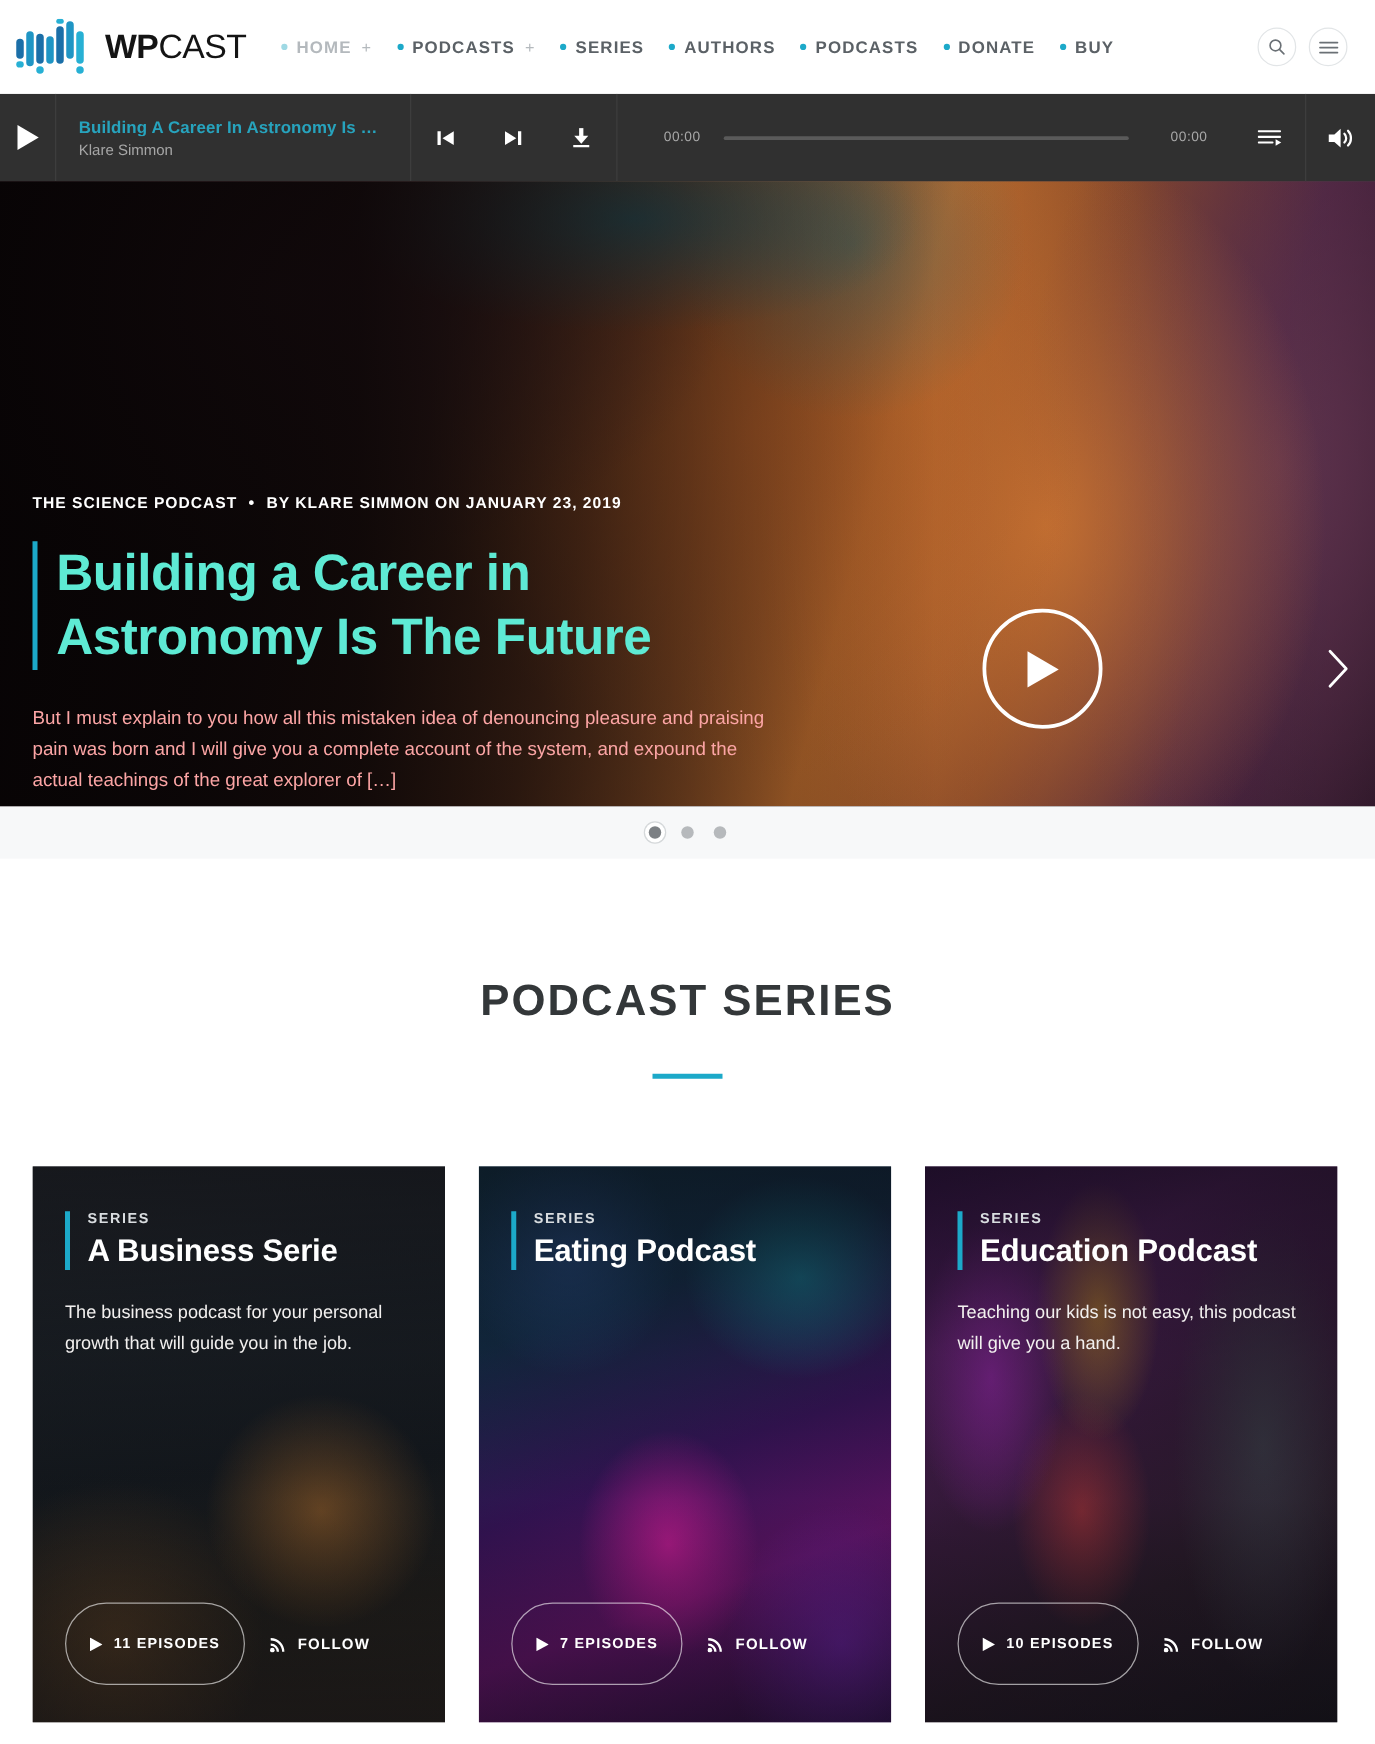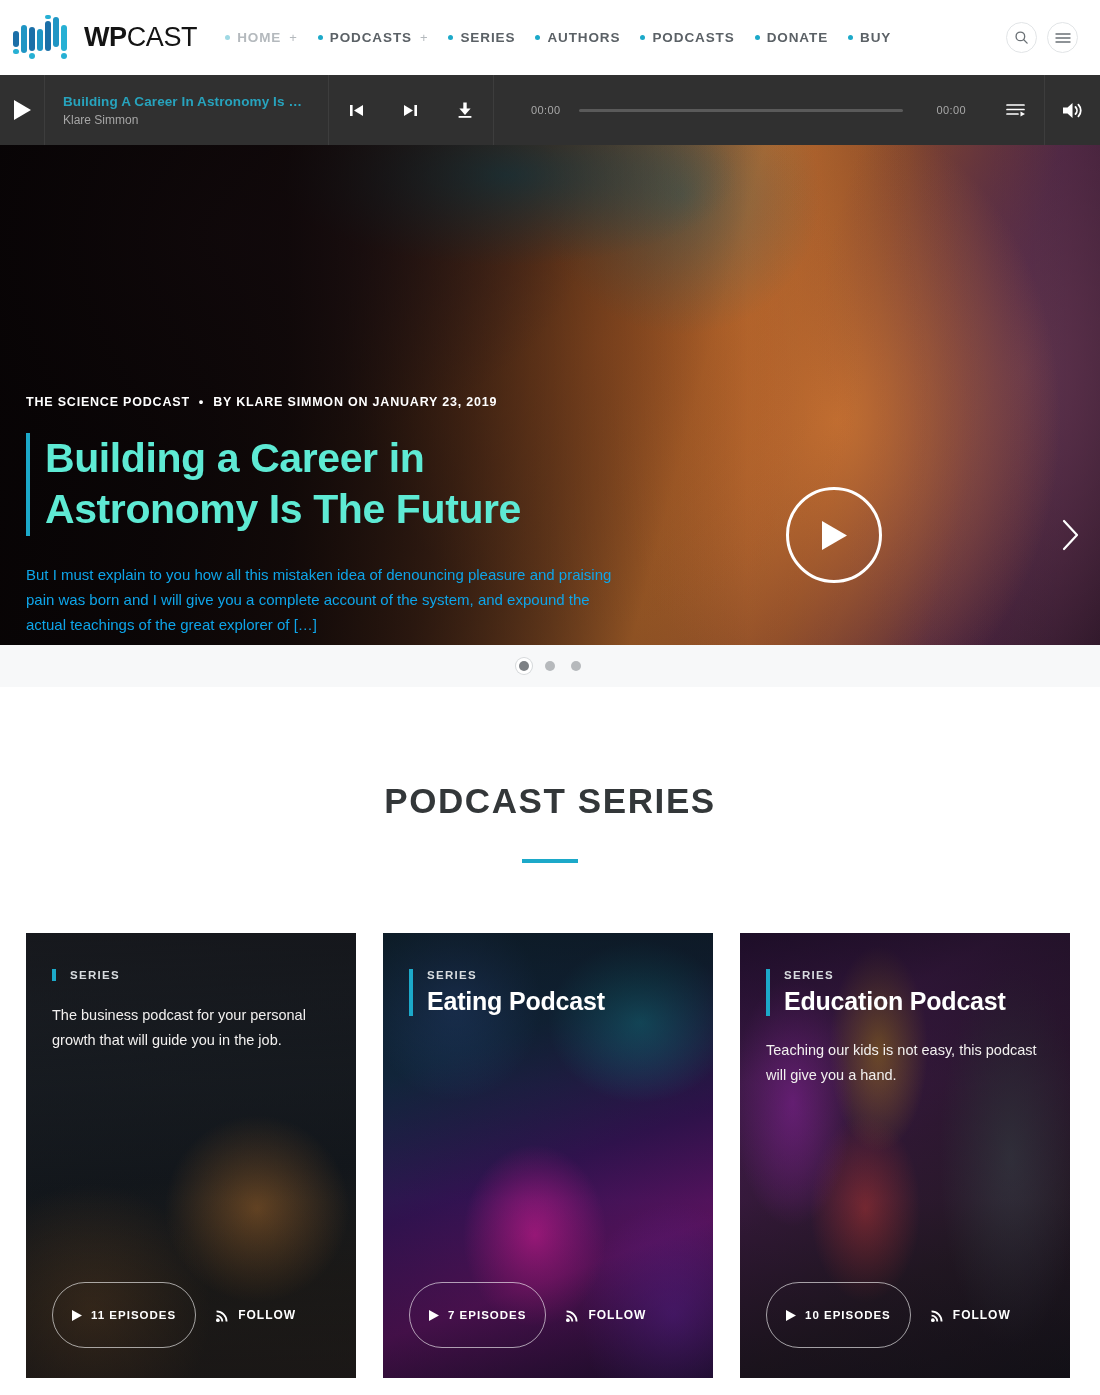--- a/index.html
+++ b/index.html
@@ -200,21 +200,21 @@
     line-height: 1.25;
     font-weight: bold;
     color: #5eead4;
     letter-spacing: -0.4px;
     max-width: 600px;
   }
   .hero-desc {
     margin-top: 26px;
     font-size: 15px;
     line-height: 1.68;
-    color: #0ea5e9;
+    color: #fca5a5;
     max-width: 600px;
   }
   .btn-pill {
     display: inline-flex;
     align-items: center;
     gap: 11px;
     border: 1px solid rgba(255,255,255,0.6);
     border-radius: 40px;
     padding: 11px 24px;
     color: #fff;
@@ -554,20 +554,21 @@
   <div class="section-underline"></div>
 
   <div class="cards">
 
     <div class="card">
       <div class="card-bg card-bg-1"></div>
       <div class="card-overlay"></div>
       <div class="card-content">
         <div class="card-head">
           <div class="card-kicker">SERIES</div>
+          <div class="card-title">A Business Serie</div>
         </div>
         <div class="card-desc">The business podcast for your personal growth that will guide you in the job.</div>
         <div class="card-footer">
           <div class="btn-pill">
             <svg width="10" height="11" viewBox="0 0 10 11">
               <polygon points="0,0 10,5.5 0,11" fill="#ffffff"></polygon>
             </svg>
             <span>11 EPISODES</span>
           </div>
           <div class="btn-plain">

